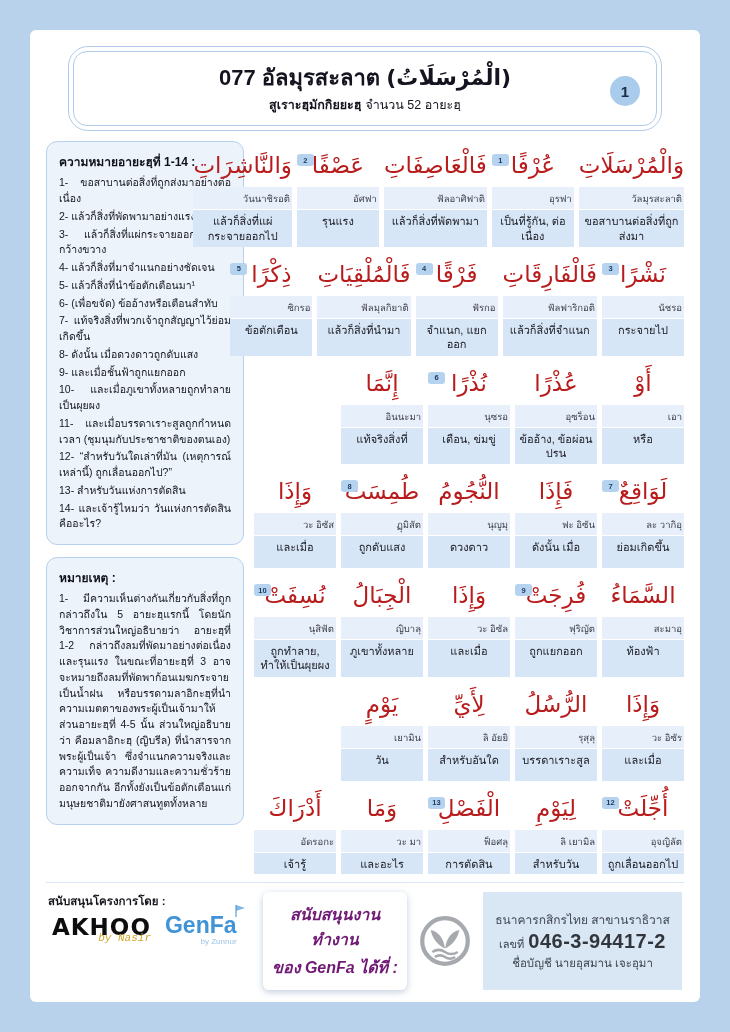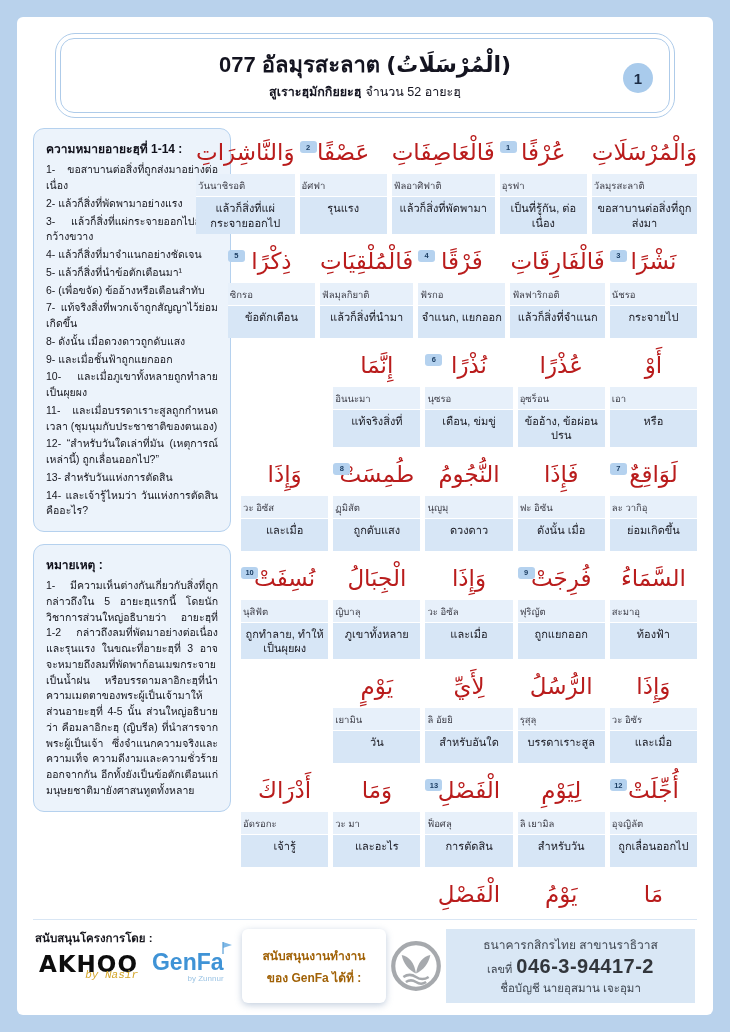--- a/index.html
+++ b/index.html
@@ -1,17 +1,17 @@
 <!DOCTYPE html>
 <html><head>
 <meta charset="utf-8">
 <style>
   html,body{margin:0;padding:0;}
   body{font-family:"Liberation Sans","DejaVu Sans",sans-serif;}
-  .page{width:730px;height:1032px;background:#b9d2ec;box-sizing:border-box;padding:17px;}
+  .page{width:730px;height:1032px;background:#b9d2ec;box-sizing:border-box;padding:30px;}
   .sheet{background:#ffffff;width:100%;height:100%;border-radius:6px;box-sizing:border-box;
          padding:14px 16px 0 16px;display:flex;flex-direction:column;overflow:hidden;}
 
   
   .title-frame{border:1.5px solid #aecbe9;border-radius:20px;padding:4px;margin:2px 22px 10px 22px;}
   .title-frame-inner{border:1px solid #aecbe9;border-radius:14px;text-align:center;
                      padding:13px 10px 10px 10px;position:relative;}
   .title-line{font-size:22px;font-weight:bold;color:#141420;line-height:1.2;}
   .title-arabic{font-family:"DejaVu Sans",sans-serif;unicode-bidi:plaintext;font-weight:bold;}
   .subtitle{font-size:12.5px;margin-top:4px;color:#141420;}
@@ -26,46 +26,46 @@
   .info-box{background:#ecf3fb;border:1.5px solid #b5d1ee;border-radius:11px;
             padding:10px 12px;font-size:10.5px;color:#16161d;}
   .info-box h3{margin:0 0 4px 0;font-size:12px;color:#10101a;}
   .list-item{text-align:justify;line-height:1.5;margin-bottom:2px;}
 
   .vocab{flex:1;display:flex;flex-direction:column;gap:5px;padding-top:2px;}
   .vocab-row{display:flex;flex-direction:row-reverse;gap:5px;}
   .vocab-cell{flex:0 0 calc(20% - 4px);box-sizing:border-box;display:flex;flex-direction:column;position:relative;}
   .v-arabic{height:44px;display:flex;align-items:center;justify-content:center;direction:rtl;
             font-size:23px;color:#b91c1c;font-family:"DejaVu Sans",sans-serif;}
-  .v-translit{background:#e7f0fa;font-size:9.5px;color:#3c3c46;text-align:left;
+  .v-translit{background:#e7f0fa;font-size:9.5px;color:#3c3c46;text-align:right;
               padding:4px 2px 3px 2px;border-bottom:1.5px solid #ffffff;}
   .v-meaning{background:#d7e6f6;flex:1;font-size:11px;color:#1c1c24;text-align:center;
              padding:4px 2px;min-height:24px;display:flex;align-items:flex-start;
              justify-content:center;line-height:1.3;}
   .v-badge{position:absolute;left:0;top:11px;min-width:13px;height:12px;background:#b5d2ef;
            color:#1c3e63;font-size:7.5px;font-weight:bold;border-radius:3px;
            display:flex;align-items:center;justify-content:center;padding:0 2px;}
 
   
   .footer{border-top:1.5px solid #d9e6f4;margin-top:8px;padding:9px 2px 12px 2px;
-          display:flex;align-items:stretch;gap:2px;}
+          display:flex;align-items:stretch;gap:10px;}
   .sponsor-col{flex:0 0 205px;width:205px;}
   .sponsor-label{font-weight:bold;font-size:11.5px;color:#16161d;margin-bottom:4px;}
   .logos-row{display:flex;align-items:center;gap:14px;padding-left:4px;}
   .akhoo-text{font-size:23px;font-weight:900;letter-spacing:1px;color:#0d0d0d;
               font-family:"DejaVu Sans",sans-serif;line-height:1;}
   .akhoo-by{font-family:Liberation Mono, monospace;font-style:italic;color:#d4a62a;font-size:11px;
             margin-top:-6px;text-align:right;line-height:1;}
   .genfa-logo{position:relative;padding-right:6px;}
   .genfa-text{font-size:23px;font-weight:800;color:#3f93d6;line-height:1;}
   .genfa-by{font-size:8px;color:#9cc4e4;text-align:right;margin-top:1px;line-height:1;}
   .genfa-flag{position:absolute;right:-4px;top:-10px;}
   .support-card{background:#ffffff;border-radius:6px;box-shadow:0 2px 7px rgba(100,130,170,.4);
-                padding:10px 8px;font-weight:bold;font-size:12px;text-align:center;color:#a16207;
-                display:flex;flex-direction:column;justify-content:center;gap:3px;flex:0 0 128px;}
+                padding:10px 8px;font-weight:bold;font-size:16px;text-align:center;color:#701a75;
+                display:flex;flex-direction:column;justify-content:center;gap:3px;flex:0 0 128px;font-style:italic;}
   .bank-logo{width:56px;flex:0 0 56px;display:flex;align-items:center;justify-content:center;}
   .bank-box{flex:1;background:#d9e7f5;display:flex;flex-direction:column;align-items:center;
             justify-content:center;gap:1px;padding:6px 4px;}
   .bank-line1{font-size:12px;color:#3f4650;}
   .bank-line2{font-size:11px;color:#3f4650;display:flex;align-items:baseline;gap:4px;}
   .acct{font-size:20px;font-weight:800;color:#32363c;letter-spacing:.5px;}
   .bank-line3{font-size:11.5px;color:#3f4650;text-align:right;}
 </style>
 </head>
 <body>

